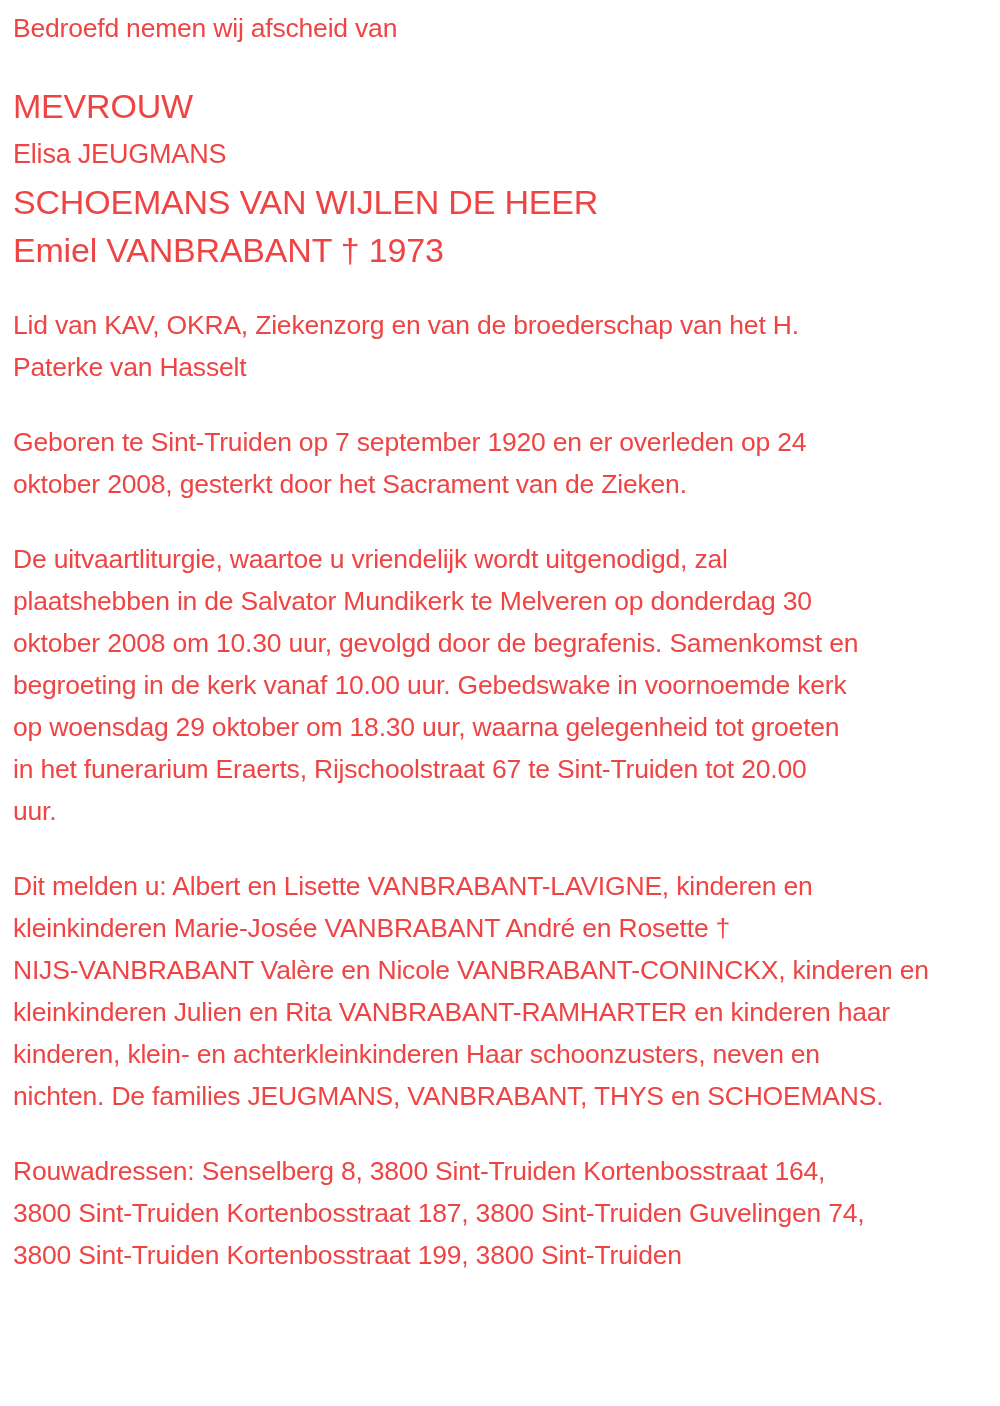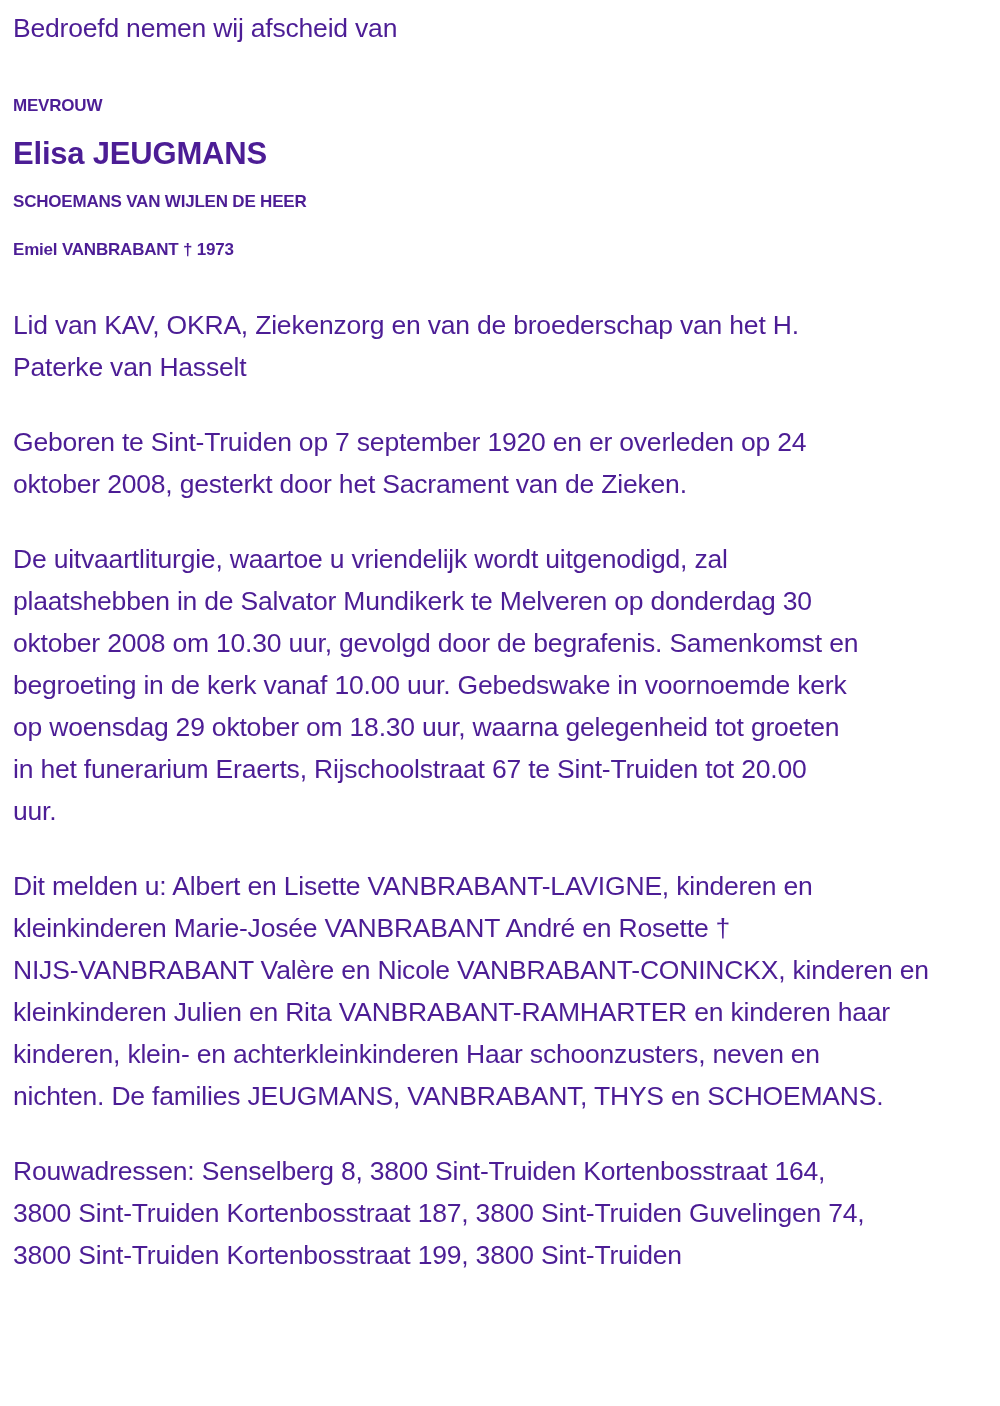--- a/index.html
+++ b/index.html
@@ -5,46 +5,46 @@
   html, body {
     margin: 0;
     padding: 0;
     background: #ffffff;
   }
   .page {
     box-sizing: border-box;
     width: 1000px;
     height: 1406px;
     background: #ffffff;
-    color: #4c1d95;
+    color: #ef4444;
     font-family: "Liberation Sans", "DejaVu Sans", sans-serif;
     padding: 7px 14px 0 13px;
     overflow: hidden;
   }
   .para {
     margin: 0 0 33px 0;
     font-size: 26.5px;
     line-height: 42px;
     letter-spacing: -0.2px;
     white-space: pre-line;
     font-weight: 400;
   }
   .header-block {
     margin: 0 0 30px 0;
   }
   .header-line {
     margin: 0;
-    font-size: 17px;
+    font-size: 34px;
     line-height: 48px;
     letter-spacing: -0.2px;
-    font-weight: 700;
+    font-weight: 400;
   }
   .deceased-name {
-    font-weight: 700;
-    font-size: 31px;
+    font-weight: 400;
+    font-size: 27px;
   }
 </style>
 </head>
 <body>
 
 <div class="page">
 
   <p class="para">Bedroefd nemen wij afscheid van</p>
 
   <div class="header-block">

